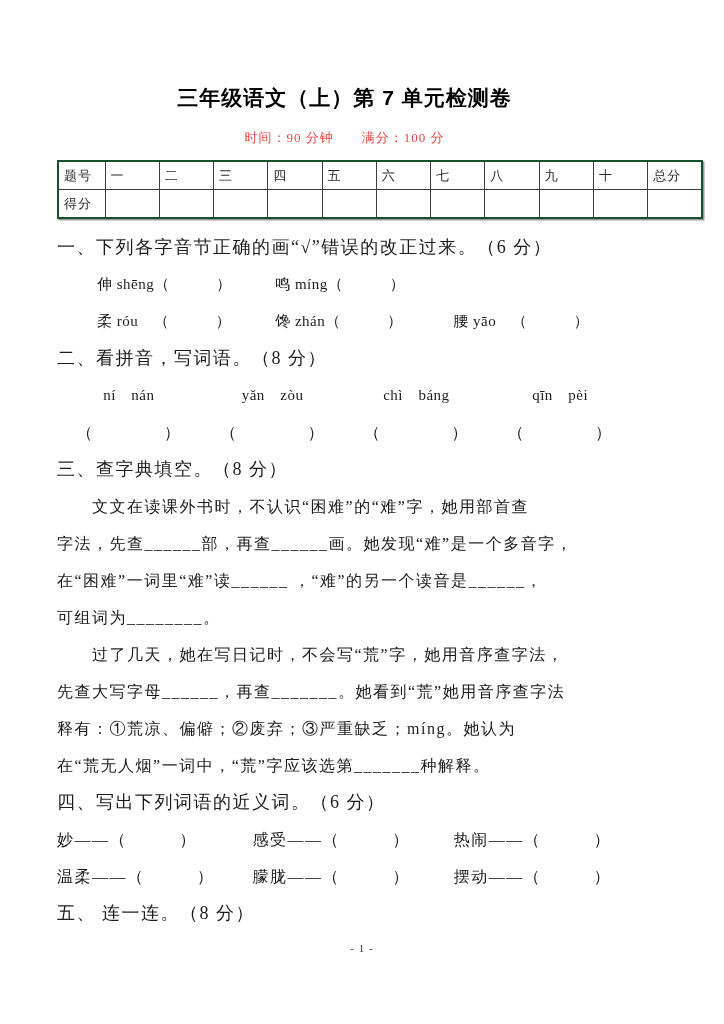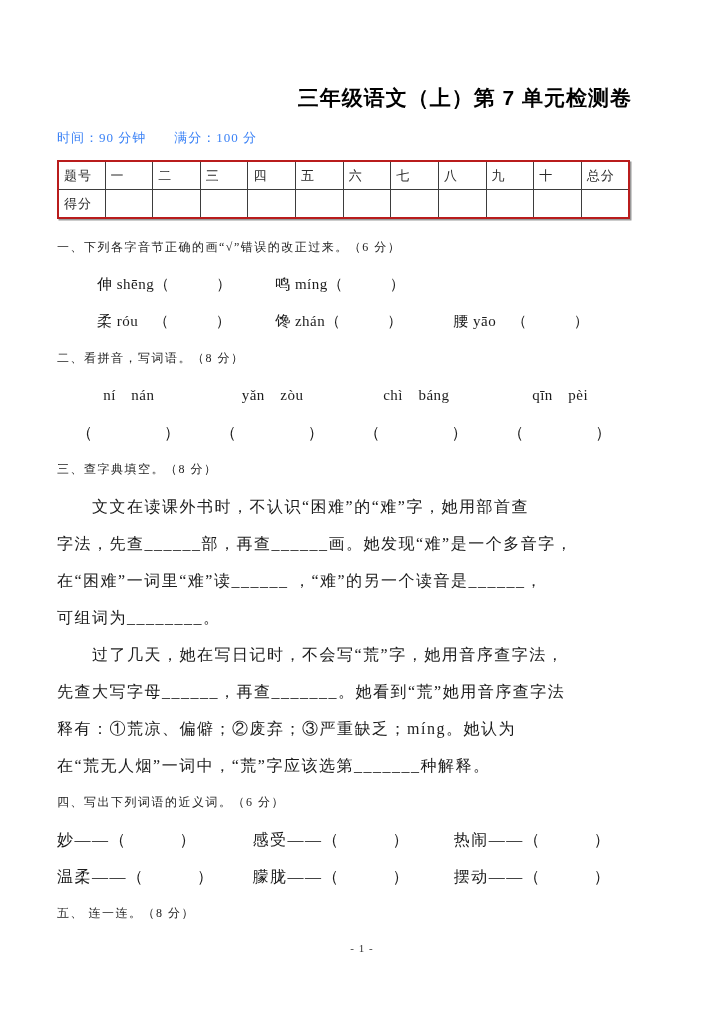--- a/index.html
+++ b/index.html
@@ -2,43 +2,43 @@
 <html><head>
 <meta charset="utf-8">
 <style>
   html,body { margin:0; padding:0; }
   body {
     width:724px; height:1024px; background:#ffffff; position:relative;
     font-family:"Liberation Serif", serif; color:#1f1f1f; overflow:hidden;
   }
   .page { position:absolute; left:57px; top:84px; width:575px; }
   .title {
-    text-align:right; font-family:"Liberation Sans", sans-serif;
+    text-align:center; font-family:"Liberation Sans", sans-serif;
     font-weight:bold; font-size:21px; letter-spacing:1px; color:#000;
     white-space:pre;
   }
   .subtitle {
-    font-size:13px; margin-top:17px; letter-spacing:1px;
-    white-space:pre; color:#3b82f6;
+    text-align:center; font-size:13px; margin-top:17px; letter-spacing:1px;
+    white-space:pre; color:#ef4444;
   }
   table.score {
-    border-collapse:collapse; margin-top:13px; width:573px; table-layout:fixed;
-    border:2px solid #b91c1c; box-shadow:1.5px 1.5px 0 #9a9a9a;
+    border-collapse:collapse; margin-top:13px; width:646px; table-layout:fixed;
+    border:2px solid #14532d; box-shadow:1.5px 1.5px 0 #9a9a9a;
   }
   table.score td {
     border:1.4px solid #3d3d3d; height:25px; font-size:13px;
     padding:1px 0 1px 5px; text-align:left; vertical-align:middle;
     letter-spacing:1px; color:#2a2a2a;
   }
   .body-lines { margin-top:10px; }
   .line {
     height:37px; line-height:37px; font-size:16px; letter-spacing:1.5px;
     white-space:pre; color:#1c1c1c;
   }
-  .heading { font-size:12px; }
+  .heading { font-size:18px; }
   .indent40 { padding-left:40px; }
   .flex3 { display:flex; }
   .flex3 > span { flex:0 0 33.3%; white-space:pre; }
   .grid4 { display:grid; grid-template-columns:25% 25% 25% 25%; }
   .grid4 > span { text-align:center; white-space:pre; }
   .grid3 { display:grid; grid-template-columns:34% 35% 31%; }
   .grid3 > span { text-align:left; white-space:pre; }
   .mono { font-family:Liberation Serif, serif; letter-spacing:0.5px; }
   .pinyin-size { font-size:15px; }
   .footer {

